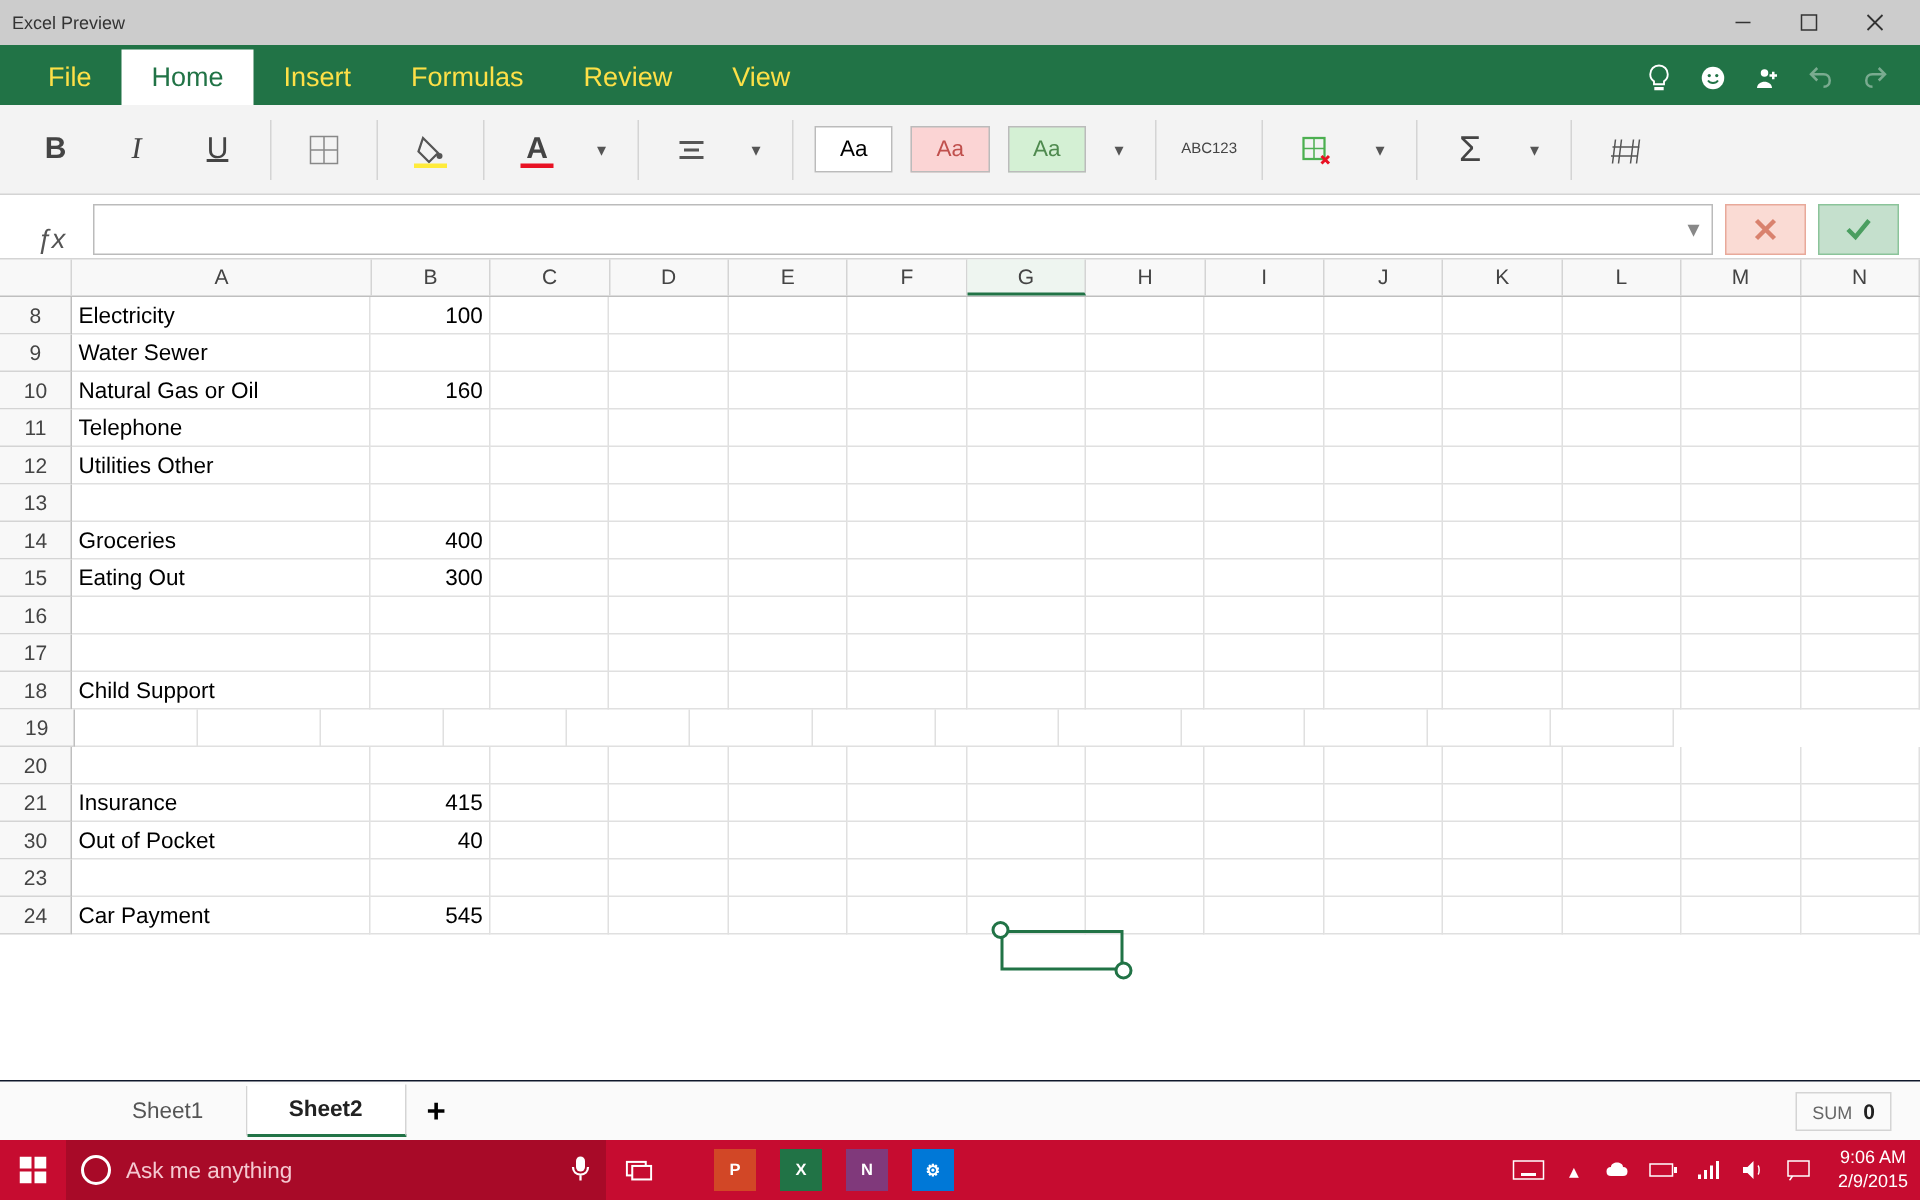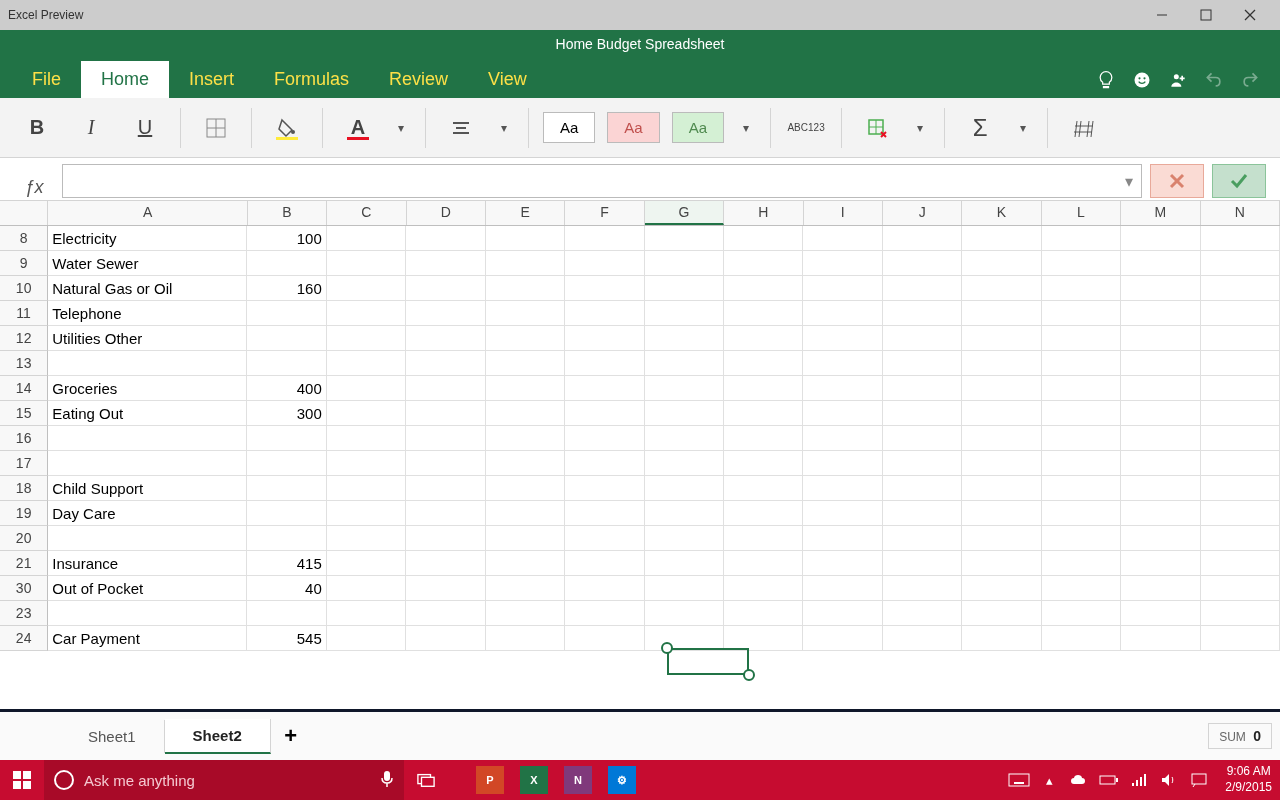--- a/index.html
+++ b/index.html
@@ -49,26 +49,26 @@
 .colA { width: 206px; } .colB { width: 82px; } .colN { width: 82px; }
 .rows { flex: 1; overflow: hidden; position: relative; }
 .row { display: flex; height: 25px; }
 .rh { width: 50px; border-right: 1px solid #bfbfbf; border-bottom: 1px solid #d4d4d4; background: #f8f8f8; font-size: 14px; color: #444; display: flex; align-items: center; justify-content: center; }
 .cell { border-right: 1px solid #e0e0e0; border-bottom: 1px solid #e0e0e0; padding: 2px 4px; font-size: 15px; display: flex; align-items: center; }
 .cell.num { justify-content: flex-end; text-align: right; }
 .selection { position: absolute; border: 2px solid #217346; pointer-events: none; }
 .sel-handle { position: absolute; width: 12px; height: 12px; border: 2px solid #217346; border-radius: 50%; background: #fff; pointer-events: none; }
 
 
-.sheet-bar { height: 51px; display: flex; align-items: center; border-top: 3px solid #0f172a; background: #fafafa; }
+.sheet-bar { height: 40px; display: flex; align-items: center; border-top: 1px solid #0f172a; background: #fafafa; }
 .sheet-tab { padding: 8px 28px; font-size: 15px; color: #555; border-right: 1px solid #d4d4d4; cursor: pointer; }
 .sheet-tab.active { background: #fff; font-weight: 600; color: #222; border-bottom: 2px solid #217346; }
 .add-sheet { width: 40px; text-align: center; font-size: 22px; font-weight: bold; cursor: pointer; }
 .sheet-bar .sp { flex: 1; }
-.sum-box { border: 1px solid #d4d4d4; padding: 4px 10px; margin-right: 8px; font-size: 12px; color: #666; }
+.sum-box { border: 1px solid #d4d4d4; padding: 4px 10px; margin-right: 19px; font-size: 12px; color: #666; }
 .sum-box b { color: #222; font-size: 14px; margin-left: 4px; }
 
 
 .taskbar { height: 40px; background: #c60c30; display: flex; align-items: center; color: #fff; font-size: 13px; }
 .tb-btn { width: 44px; height: 40px; display: flex; align-items: center; justify-content: center; cursor: pointer; }
 .tb-btn svg { width: 18px; height: 18px; fill: #fff; }
 .search-box { flex: 0 0 360px; height: 40px; display: flex; align-items: center; padding: 0 10px; background: rgba(0,0,0,0.15); gap: 10px; }
 .search-box .circle { width: 20px; height: 20px; border: 2px solid #fff; border-radius: 50%; }
 .search-box .txt { color: #f5c9d1; font-size: 15px; }
 .search-box .mic { margin-left: auto; }
@@ -97,21 +97,20 @@
     </div>
   <div class="ctl">
       <svg viewBox="0 0 12 12">
         <line x1="1" y1="1" x2="11" y2="11" stroke="#333" stroke-width="1.2"></line>
         <line x1="11" y1="1" x2="1" y2="11" stroke="#333" stroke-width="1.2"></line>
       </svg>
     </div>
 </div>
 
 <div class="header">
-  <div class="doc-title">Home Budget Spreadsheet</div>
   <div class="tabs-row">
     <div class="tab">File</div>
     <div class="tab active">Home</div>
     <div class="tab">Insert</div>
     <div class="tab">Formulas</div>
     <div class="tab">Review</div>
     <div class="tab">View</div>
     <div class="sp"></div>
     <div class="hdr-icon">
         <svg viewBox="0 0 24 24">
@@ -431,21 +430,20 @@
         <div class="cell colN"></div>
         <div class="cell colN"></div>
         <div class="cell colN"></div>
         <div class="cell colN"></div>
         <div class="cell colN"></div>
         <div class="cell colN"></div>
         <div class="cell colN"></div>
       </div>
       <div class="row">
         <div class="rh">19</div>
-        <div class="cell colA">Day Care</div>
         <div class="cell colB num"></div>
         <div class="cell colN"></div>
         <div class="cell colN"></div>
         <div class="cell colN"></div>
         <div class="cell colN"></div>
         <div class="cell colN"></div>
         <div class="cell colN"></div>
         <div class="cell colN"></div>
         <div class="cell colN"></div>
         <div class="cell colN"></div>

